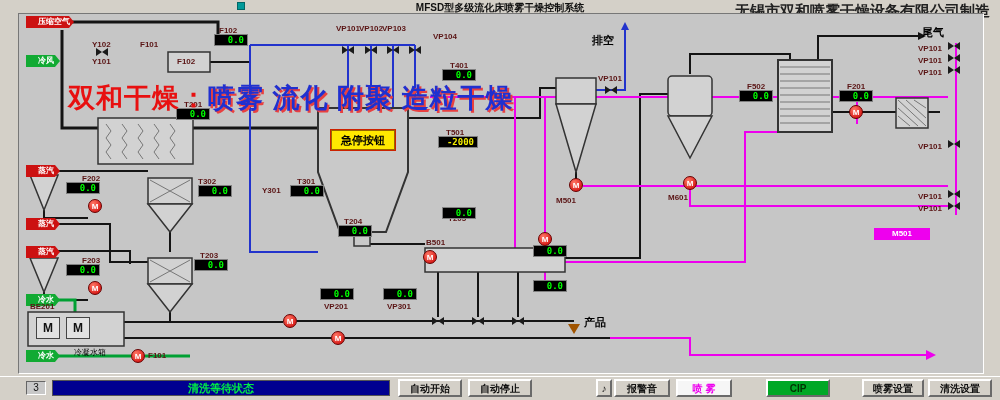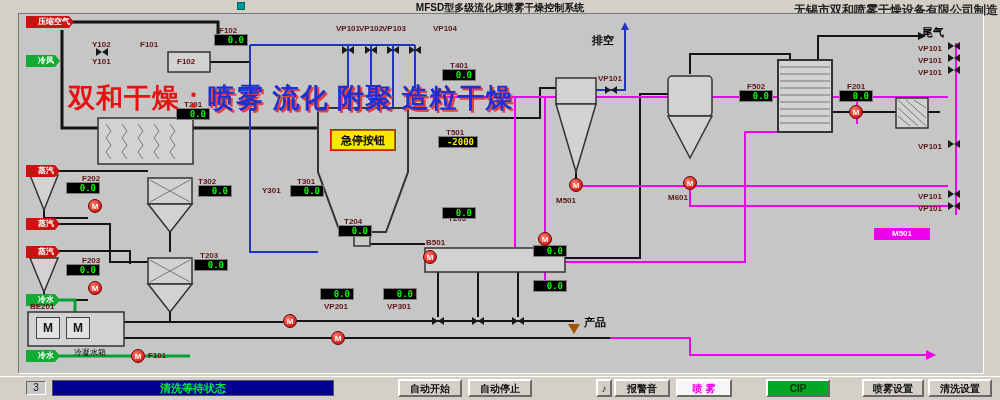--- a/index.html
+++ b/index.html
@@ -1,20 +1,20 @@
 <!DOCTYPE html>
 <html><head>
 <meta charset="utf-8">
 <style>
   *{margin:0;padding:0;box-sizing:border-box}
   html,body{width:1000px;height:400px}
   body{position:relative;background:#d4d0c8;font-family:"Liberation Sans","DejaVu Sans",sans-serif;overflow:hidden}
   #titlebar{position:absolute;left:0;top:0;width:1000px;height:13px}
   #title{position:absolute;left:0;right:0;top:1px;text-align:center;font-size:10px;font-weight:bold;color:#101010}
-  #company{position:absolute;right:2px;top:2px;font-size:12px;font-weight:bold;color:#222}
+  #company{position:absolute;right:10px;top:2px;font-size:15px;font-weight:bold;color:#222}
   #hdricon{position:absolute;left:237px;top:2px;width:8px;height:8px;background:#009999;border:1px solid #006666}
   #panel{position:absolute;left:18px;top:13px;width:966px;height:361px;background:#c6c6c6;
          border-top:1px solid #777;border-left:1px solid #777;border-right:1px solid #fff;border-bottom:1px solid #fff}
   #pipes{position:absolute;left:0;top:0;z-index:1;pointer-events:none}
   .tag{position:absolute;font-size:8px;font-weight:bold;color:#5a1414;white-space:nowrap;z-index:5;line-height:9px}
   .tag.big{font-size:11px;color:#000;line-height:12px}
   .tag.sm{font-size:8px;color:#000;font-weight:normal}
   .disp{position:absolute;width:34px;height:12px;background:#000;border:1px solid #808080;color:#00ff00;
         font-family:"DejaVu Sans Mono",monospace;font-size:9px;font-weight:bold;text-align:right;
         padding-right:3px;line-height:10px;z-index:5}
@@ -35,21 +35,21 @@
          border:1px solid #996600;box-shadow:0 0 0 1px #cc2200;color:#000;font-size:11px;font-weight:bold;
          text-align:center;line-height:18px;z-index:7;cursor:pointer}
   #pipetag{position:absolute;left:874px;top:228px;width:56px;height:12px;background:#ee00ee;color:#fff;
            font-size:8px;font-weight:bold;text-align:center;line-height:12px;z-index:6}
   #toolbar{position:absolute;left:0;top:376px;width:1000px;height:24px;background:#d4d0c8;border-top:1px solid #fff;z-index:10}
   .btn{position:absolute;top:2px;height:18px;background:#d4d0c8;border:2px solid;border-color:#ffffff #6a6a6a #6a6a6a #ffffff;
        font-size:10px;font-weight:bold;color:#111;text-align:center;line-height:13px;cursor:pointer;
        font-family:"Liberation Sans","DejaVu Sans",sans-serif;padding:0}
   #cipbtn{background:#00a826;color:#003300}
   #spraybtn{background:#f6f6f6;color:#ee00ee}
-  #statusbar{position:absolute;left:52px;top:3px;width:282px;height:16px;background:#000090;border:1px solid #555;
+  #statusbar{position:absolute;left:52px;top:3px;width:338px;height:16px;background:#000090;border:1px solid #555;
              color:#00ee44;font-size:11px;font-weight:bold;text-align:center;line-height:14px}
   #counter{position:absolute;left:26px;top:4px;width:20px;height:14px;background:#c8c8c8;
            border:1px solid;border-color:#666 #fff #fff #666;font-size:10px;text-align:center;line-height:12px;color:#111}
 </style>
 </head>
 <body>
 
 <div id="titlebar">
   <div id="hdricon"></div>
   <div id="title">MFSD型多级流化床喷雾干燥控制系统</div>
@@ -165,21 +165,21 @@
     <div class="tag" style="left: 219px; top: 26px;">F102</div>
     <div class="tag" style="left: 177px; top: 57px;">F102</div>
     <div class="tag" style="left: 92px; top: 57px;">Y101</div>
     <div class="tag" style="left: 184px; top: 100px;">T201</div>
     <div class="tag" style="left: 198px; top: 177px;">T302</div>
     <div class="tag" style="left: 297px; top: 177px;">T301</div>
     <div class="tag" style="left: 262px; top: 186px;">Y301</div>
     <div class="tag" style="left: 336px; top: 24px;">VP101</div>
     <div class="tag" style="left: 359px; top: 24px;">VP102</div>
     <div class="tag" style="left: 382px; top: 24px;">VP103</div>
-    <div class="tag" style="left: 405px; top: 24px; padding-left: 28px;">VP104</div>
+    <div class="tag" style="left: 405px; top: 32px; padding-left: 28px;">VP104</div>
     <div class="tag" style="left: 450px; top: 61px;">T401</div>
     <div class="tag" style="left: 446px; top: 128px;">T501</div>
     <div class="tag" style="left: 344px; top: 217px;">T204</div>
     <div class="tag" style="left: 448px; top: 214px;">T205</div>
     <div class="tag" style="left: 200px; top: 251px;">T203</div>
     <div class="tag" style="left: 324px; top: 302px;">VP201</div>
     <div class="tag" style="left: 387px; top: 302px;">VP301</div>
     <div class="tag" style="left: 426px; top: 238px;">B501</div>
     <div class="tag" style="left: 556px; top: 196px;">M501</div>
     <div class="tag" style="left: 668px; top: 193px;">M601</div>

